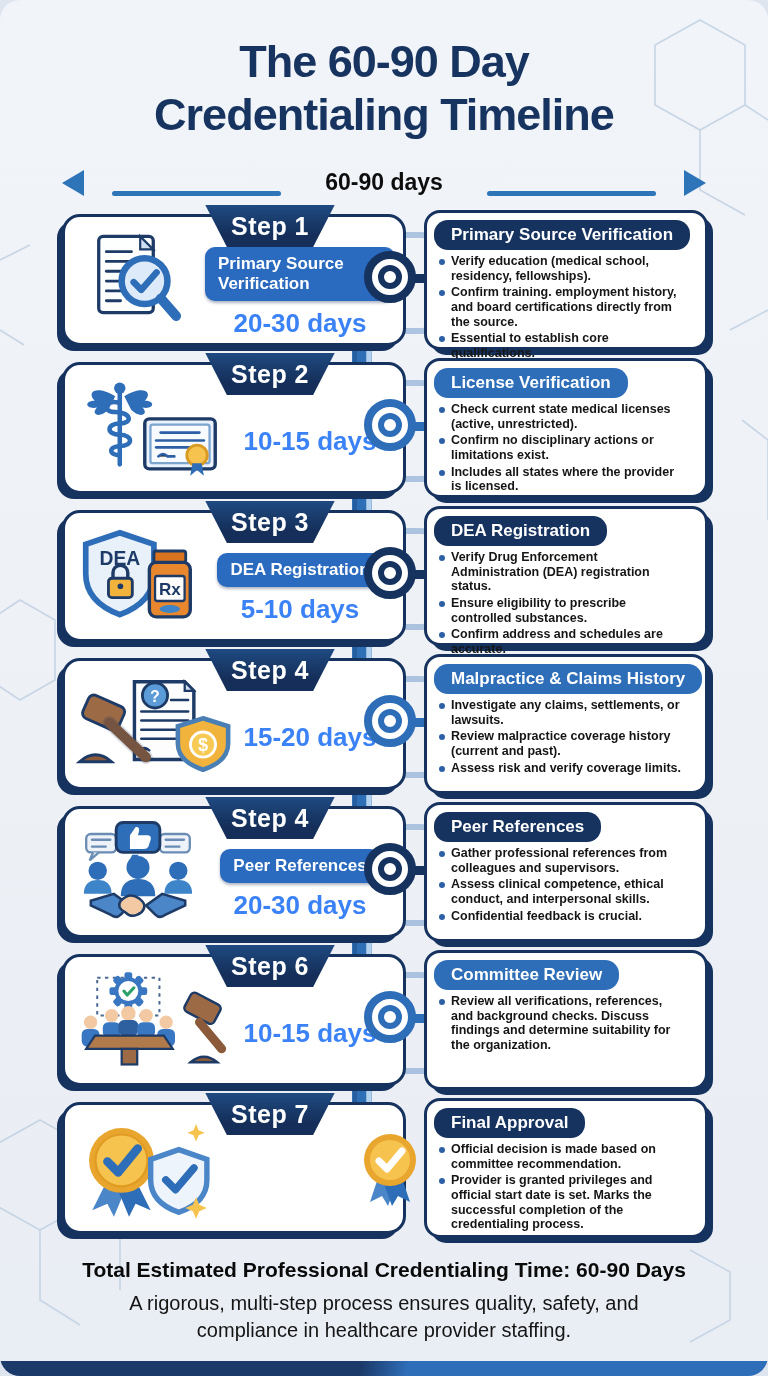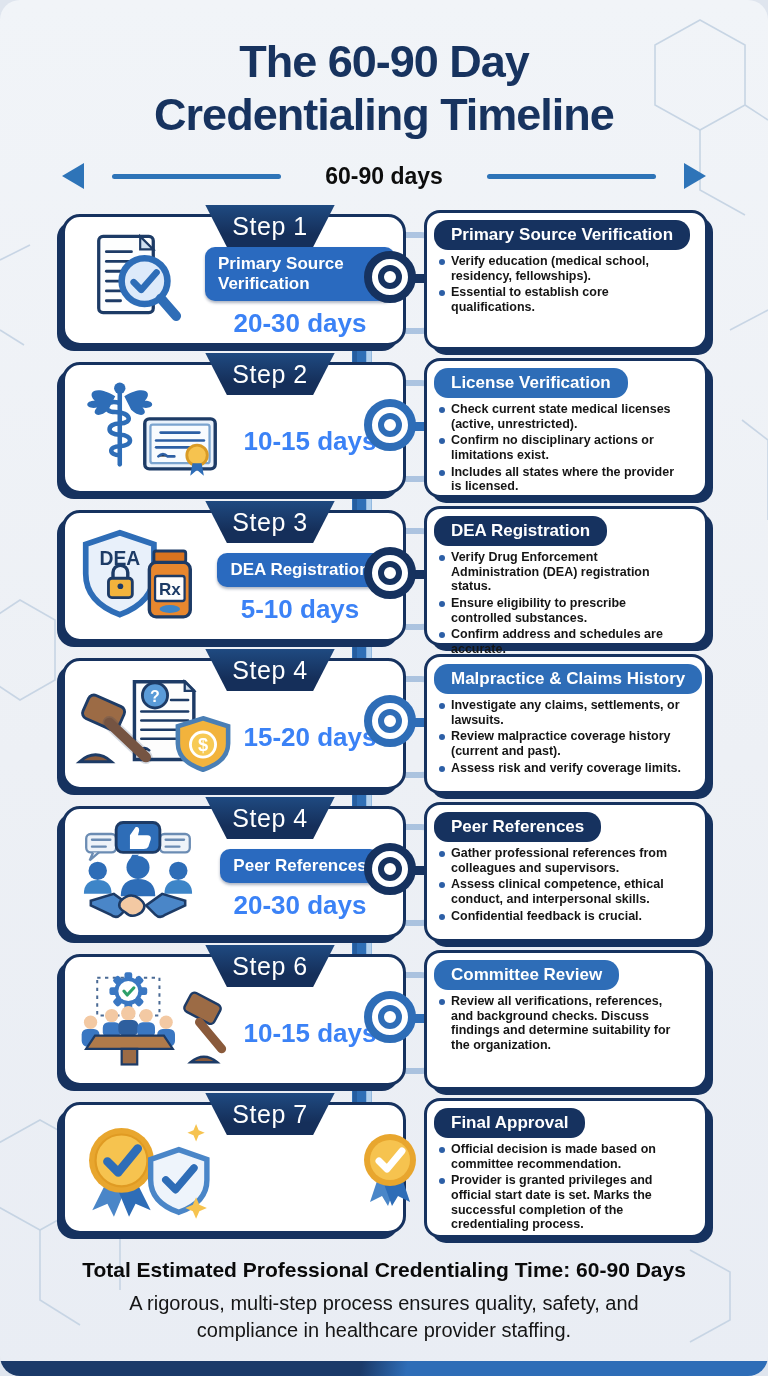--- a/index.html
+++ b/index.html
@@ -5,21 +5,21 @@
   html,body{margin:0;padding:0;}
   body{font-family:"Liberation Sans", sans-serif; background:#dfe5ee;}
   .canvas{position:relative;width:768px;height:1376px;overflow:hidden;
     background:linear-gradient(180deg,#f1f4f8 0%,#edf0f5 55%,#e9edf4 100%);border-radius:20px;}
   .bg-decor{position:absolute;inset:0;z-index:0;}
 
   
   .title{position:absolute;top:36px;left:0;width:768px;text-align:center;z-index:2;
     color:#17335f;font-size:45px;font-weight:700;line-height:1.17;letter-spacing:-1px;}
   .range{position:absolute;top:156px;left:62px;width:644px;height:40px;display:flex;
-    align-items:center;z-index:2;gap:28px;}
+    align-items:flex-end;z-index:2;gap:28px;}
   .range .line{flex:1;height:5px;background:#2e74b8;border-radius:3px;}
   .range .label{padding:0 16px;font-size:23px;font-weight:800;color:#0d0d0d;white-space:nowrap;}
   .range .head{width:0;height:0;border-top:13px solid transparent;border-bottom:13px solid transparent;}
   .range .head.left{border-right:22px solid #2e74b8;}
   .range .head.right{border-left:22px solid #2e74b8;}
 
   
   .ribbon{position:absolute;left:340px;top:250px;z-index:1;}
 
   
@@ -29,21 +29,21 @@
 
   .node-frame{position:absolute;left:345px;top:28px;width:90px;height:90px;
     border:6px solid rgba(92,140,198,.45);border-radius:26px;z-index:1;}
 
   .left-card{position:absolute;left:62px;top:10px;width:338px;height:126px;background:#ffffff;
     border:3px solid #16325f;border-radius:18px;box-shadow:-6px 6px 0 -1px #16325f;z-index:3;}
   .banner{position:absolute;left:128px;top:-12px;width:154px;height:42px;z-index:4;
     background:linear-gradient(180deg,#1f4a81 0%,#152f5a 70%);
     clip-path:polygon(8% 0,92% 0,78% 100%,22% 100%);
     display:flex;align-items:center;justify-content:center;}
-  .banner span{color:#fff;font-size:25px;font-weight:400;letter-spacing:.5px;}
+  .banner span{color:#fff;font-size:25px;font-weight:700;letter-spacing:.5px;}
   .icon-box{position:absolute;left:10px;top:12px;width:126px;height:102px;display:flex;
     align-items:center;justify-content:center;}
   .icon-box.wide{width:160px;}
   .lc-content{position:absolute;left:140px;top:34px;right:8px;bottom:8px;display:flex;
     flex-direction:column;align-items:center;justify-content:center;gap:7px;}
   .lc-content.center-right{left:160px;}
   .badge{background:#2a6abf;color:#fff;font-size:17px;font-weight:700;line-height:1.15;
     border-radius:10px;padding:7px 13px;max-width:190px;box-shadow:0 2px 3px rgba(20,40,80,.35);}
   .days{font-size:26px;font-weight:800;color:#3b82f6;white-space:nowrap;}
 
@@ -146,20 +146,21 @@
         <div class="inner"></div>
       </div>
     <div class="arrow">
         <div class="shaft"></div>
         <div class="tip"></div>
       </div>
     <div class="right-card">
       <div class="pill">Primary Source Verification</div>
       <ul class="bullets">
         <li>Verify education (medical school, residency, fellowships).</li>
+        <li>Confirm training. employment history, and board certifications directly from the source.</li>
         <li>Essential to establish core qualifications.</li>
       </ul>
     </div>
   </div>
 
   <div class="row blue" style="top:352px">
     <div class="node-frame"></div>
     <div class="left-card">
       <div class="banner">
           <span>Step 2</span>

